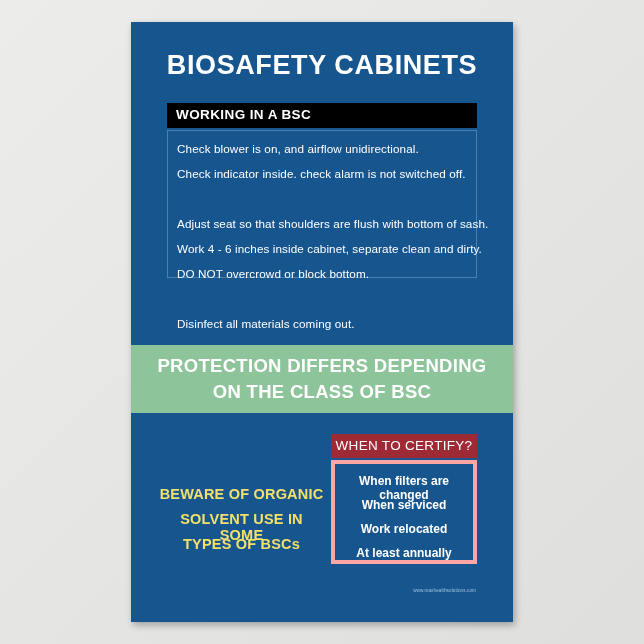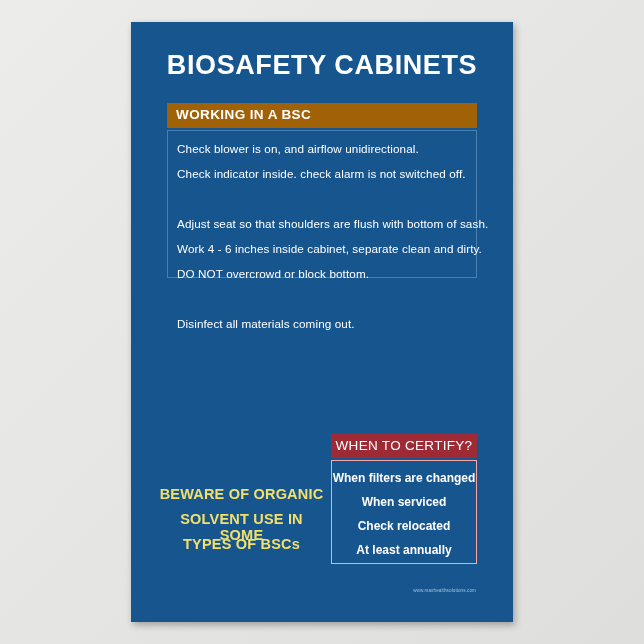--- a/index.html
+++ b/index.html
@@ -43,21 +43,21 @@
     font-family: "Liberation Sans", sans-serif;
   }
 
   
   .red-bar {
     position: absolute;
     left: 36px;
     top: 81px;
     width: 310px;
     height: 25px;
-    background: #a16207;
+    background: #000000;
   }
   .red-bar-label {
     position: absolute;
     left: 9px;
     top: 4px;
     color: #ffffff;
     font-size: 13.5px;
     font-weight: bold;
     letter-spacing: 0.4px;
   }
@@ -120,21 +120,21 @@
     font-size: 13.5px;
     font-weight: normal;
     letter-spacing: 0.3px;
   }
   .certify-box {
     position: absolute;
     left: 200px;
     top: 438px;
     width: 146px;
     height: 104px;
-    border: 1px solid #fca5a5;
+    border: 4px solid #fca5a5;
     box-sizing: border-box;
   }
   .certify-item {
     position: absolute;
     width: 100%;
     text-align: center;
     color: #ffffff;
     font-size: 12px;
     font-weight: bold;
   }
@@ -178,29 +178,33 @@
 
     <div class="list-box">
       <div class="list-item" style="top:11px">Check blower is on, and airflow unidirectional.</div>
       <div class="list-item" style="top:36px">Check indicator inside. check alarm is not switched off.</div>
       <div class="list-item" style="top:86px">Adjust seat so that shoulders are flush with bottom of sash.</div>
       <div class="list-item" style="top:111px">Work 4 - 6 inches inside cabinet, separate clean and dirty.</div>
       <div class="list-item" style="top:136px">DO NOT overcrowd or block bottom.</div>
       <div class="list-item" style="top:186px">Disinfect all materials coming out.</div>
     </div>
 
+    <div class="green-band">
+      <div class="green-line l1">PROTECTION DIFFERS DEPENDING</div>
+      <div class="green-line l2">ON THE CLASS OF BSC</div>
+    </div>
 
     <div class="red-bar2">
       <div class="red-bar2-label">WHEN TO CERTIFY?</div>
     </div>
 
     <div class="certify-box">
       <div class="certify-item" style="top:10px">When filters are changed</div>
       <div class="certify-item" style="top:34px">When serviced</div>
-      <div class="certify-item" style="top:58px">Check relocated</div>
+      <div class="certify-item" style="top:58px">Work relocated</div>
       <div class="certify-item" style="top:82px">At least annually</div>
     </div>
 
     <div class="warn w1">BEWARE OF ORGANIC</div>
     <div class="warn w2">SOLVENT USE IN SOME</div>
     <div class="warn w3">TYPES OF BSCs</div>
 
     <div class="footer-url">www.maxhealthsolutions.com</div>
   </div>
 </div>

